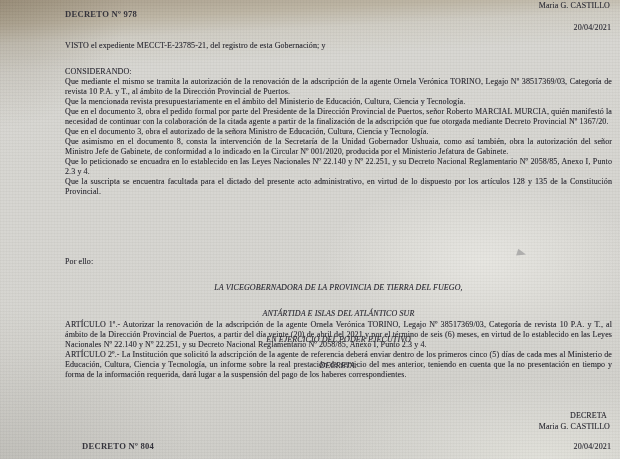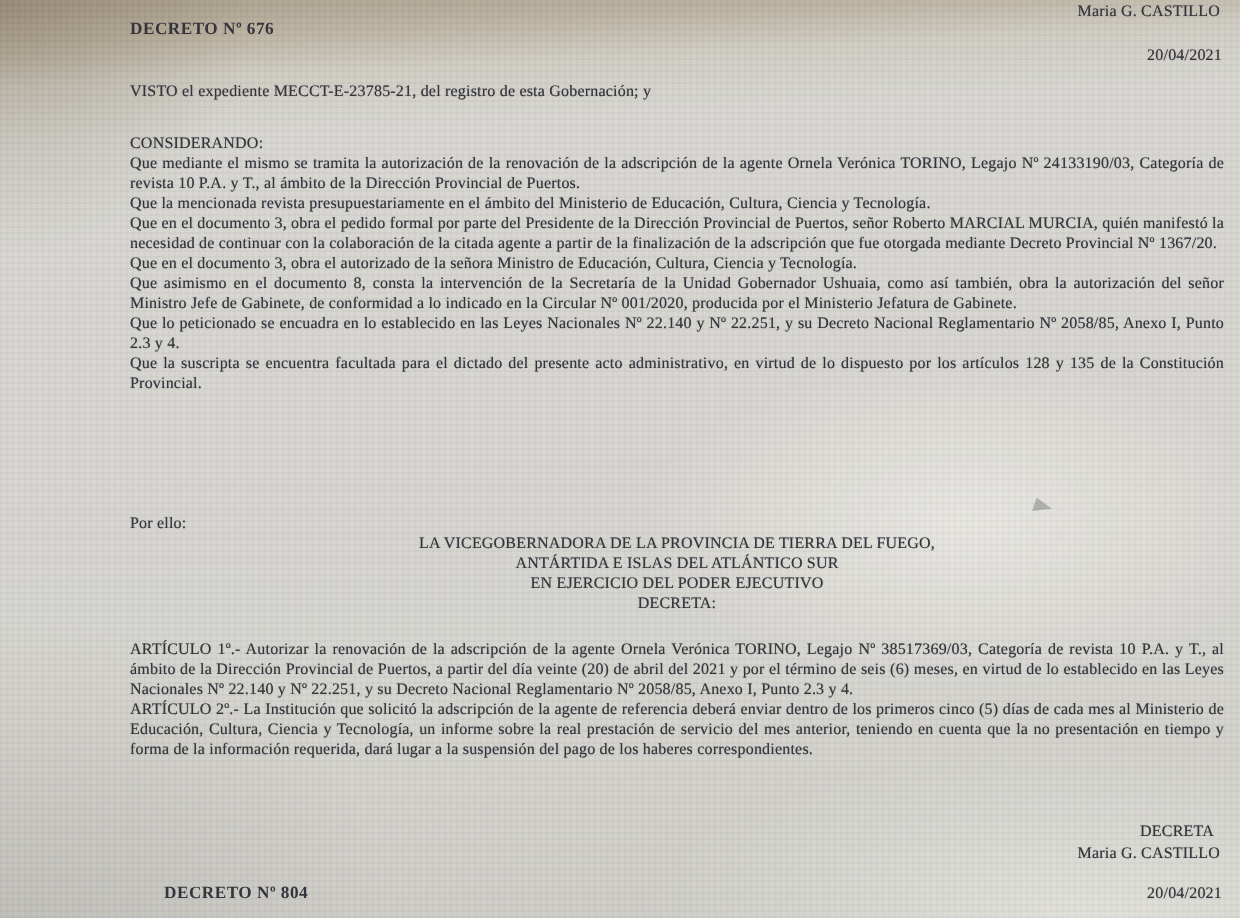--- a/index.html
+++ b/index.html
@@ -31,21 +31,21 @@
   .txt { font-size: 8px; line-height: 10px; letter-spacing: .1px;
          text-shadow: 0 0 .5px rgba(53,52,60,.55); }
   .stamp-top   { position: absolute; top: 1px;  right: 10px; }
   .decree-no   { position: absolute; top: 9px;  left: 65px; font-weight: bold; font-size: 8.6px; letter-spacing: .25px; }
   .date-top    { position: absolute; top: 23px; right: 9px; }
   .visto       { position: absolute; top: 41px; left: 65px; right: 9px; }
   .consid      { position: absolute; top: 67px; left: 65px; right: 8px; text-align: justify; }
   .consid p    { margin: 0; }
   .por-ello    { position: absolute; top: 257px; left: 65px; }
   .authority   { position: absolute; top: 267px; left: 65px; right: 8px; text-align: center; }
-  .authority div { margin: 0; }
+  .authority div { margin: 16px; font-style: italic; }
   .articles    { position: absolute; top: 320px; left: 65px; right: 8px; text-align: justify; }
   .articles p  { margin: 0; }
   .sig1        { position: absolute; top: 411px; right: 13px; }
   .sig2        { position: absolute; top: 422px; right: 10px; }
   .decree-no-2 { position: absolute; top: 441px; left: 65px; font-weight: bold; font-size: 8.6px; letter-spacing: .25px; padding-left: 17px; }
   .date-bottom { position: absolute; top: 442px; right: 9px; }
   
   .cursor {
     position: absolute; left: 517px; top: 250px;
     width: 0; height: 0;
@@ -57,29 +57,29 @@
 </style>
 </head>
 <body>
 
 <div class="photo"></div>
 
 <div class="layer">
 
   <div class="txt stamp-top">Maria G. CASTILLO</div>
 
-  <div class="decree-no">DECRETO Nº 676</div>
+  <div class="decree-no">DECRETO Nº 978</div>
 
   <div class="txt date-top">20/04/2021</div>
 
   <div class="txt visto">VISTO el expediente MECCT-E-23785-21, del registro de esta Gobernación; y</div>
 
   <div class="txt consid">
     <p>CONSIDERANDO:</p>
-    <p>Que mediante el mismo se tramita la autorización de la renovación de la adscripción de la agente Ornela Verónica TORINO, Legajo Nº 24133190/03, Categoría de revista 10 P.A. y T., al ámbito de la Dirección Provincial de Puertos.</p>
+    <p>Que mediante el mismo se tramita la autorización de la renovación de la adscripción de la agente Ornela Verónica TORINO, Legajo Nº 38517369/03, Categoría de revista 10 P.A. y T., al ámbito de la Dirección Provincial de Puertos.</p>
     <p>Que la mencionada revista presupuestariamente en el ámbito del Ministerio de Educación, Cultura, Ciencia y Tecnología.</p>
     <p>Que en el documento 3, obra el pedido formal por parte del Presidente de la Dirección Provincial de Puertos, señor Roberto MARCIAL MURCIA, quién manifestó la necesidad de continuar con la colaboración de la citada agente a partir de la finalización de la adscripción que fue otorgada mediante Decreto Provincial Nº 1367/20.</p>
     <p>Que en el documento 3, obra el autorizado de la señora Ministro de Educación, Cultura, Ciencia y Tecnología.</p>
     <p>Que asimismo en el documento 8, consta la intervención de la Secretaría de la Unidad Gobernador Ushuaia, como así también, obra la autorización del señor Ministro Jefe de Gabinete, de conformidad a lo indicado en la Circular Nº 001/2020, producida por el Ministerio Jefatura de Gabinete.</p>
     <p>Que lo peticionado se encuadra en lo establecido en las Leyes Nacionales Nº 22.140 y Nº 22.251, y su Decreto Nacional Reglamentario Nº 2058/85, Anexo I, Punto 2.3 y 4.</p>
     <p>Que la suscripta se encuentra facultada para el dictado del presente acto administrativo, en virtud de lo dispuesto por los artículos 128 y 135 de la Constitución Provincial.</p>
   </div>
 
   <div class="txt por-ello">Por ello:</div>
 

